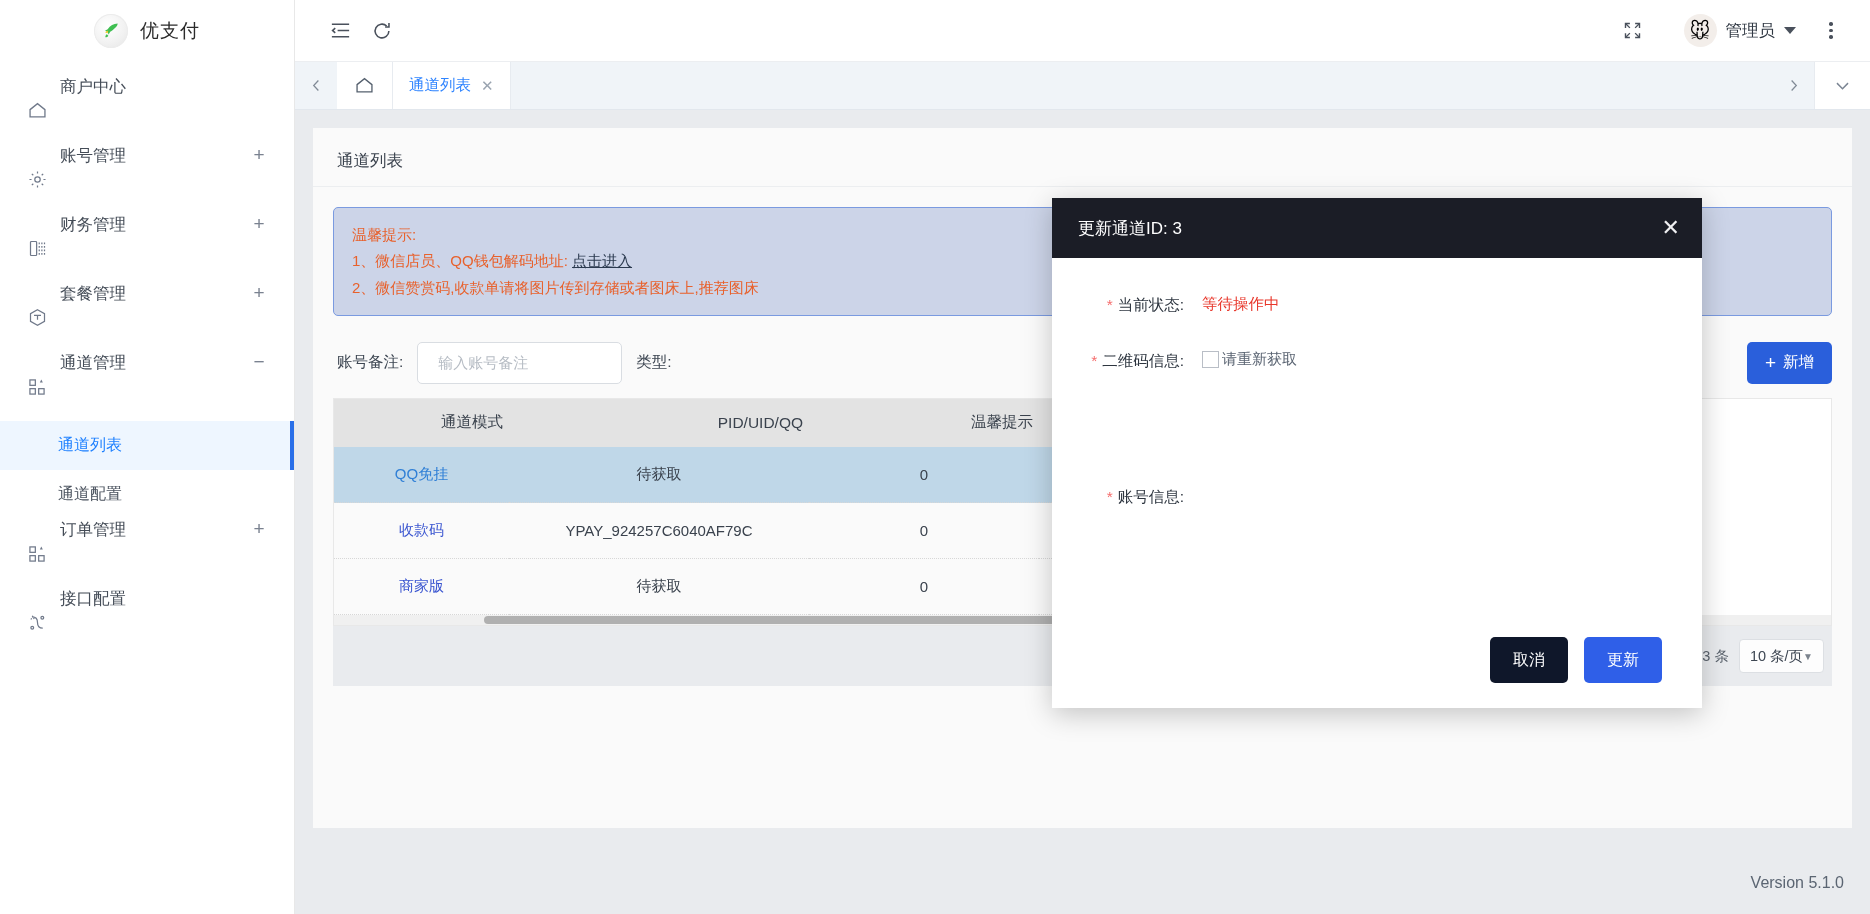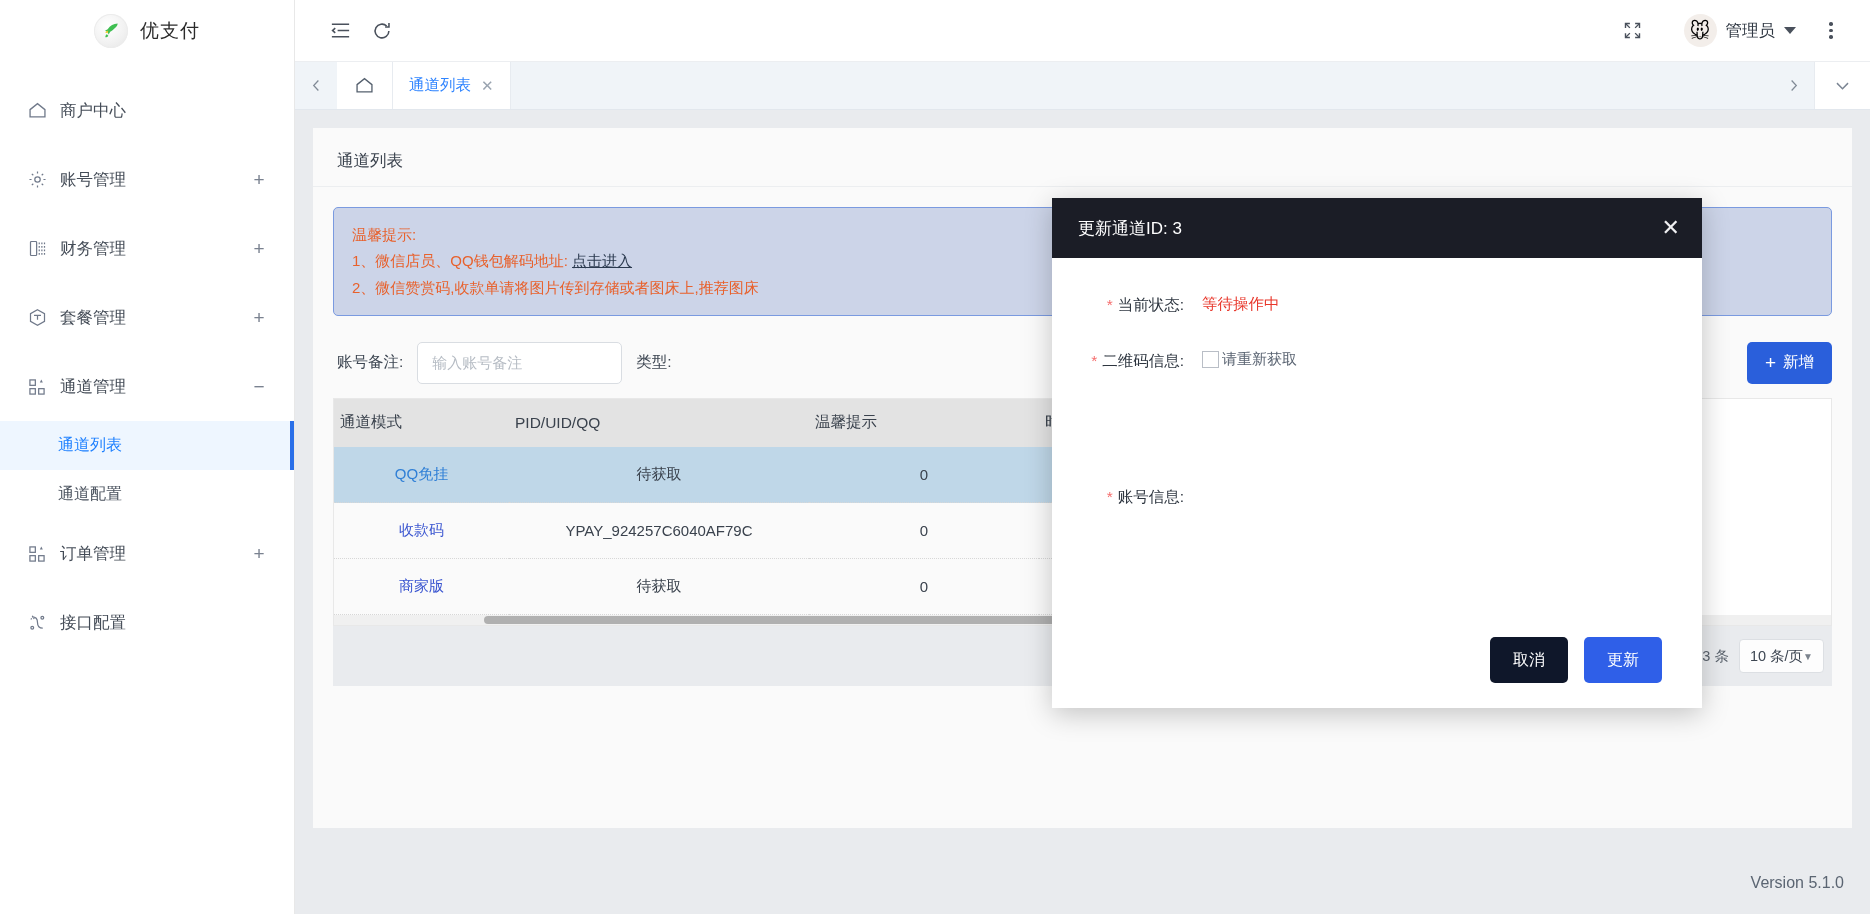--- a/index.html
+++ b/index.html
@@ -26,21 +26,21 @@
     width: 34px; height: 34px; border-radius: 50%;
     background: radial-gradient(circle at 40% 35%, #ffffff 0%, #f2f2f2 55%, #e4e4e4 100%);
     display: flex; align-items: center; justify-content: center;
     font-size: 19px; line-height: 1;
     box-shadow: 0 0 0 1px #ececec inset;
   }
   .brand-title { font-size: 19px; color: #2b2b2b; letter-spacing: 1px; }
 
   .nav { padding-top: 14px; }
   .nav-item {
-    height: 69px; display: flex; align-items: center;
+    height: 69px; display: flex; 
     padding: 0 28px 0 22px; cursor: pointer; position: relative;
     color: #444c57; font-size: 16.5px;
   }
   .nav-icon {
     width: 30px; flex: 0 0 30px; display: flex; align-items: center;
     justify-content: center; color: #70798a;
   }
   .nav-icon svg { display: block; }
   .nav-label { margin-left: 8px; flex: 1; }
   .nav-toggle { color: #7a8290; font-size: 19px; line-height: 1; width: 14px; text-align: center; }
@@ -128,39 +128,39 @@
   }
   .alert .link { color: #2b3a4f; text-decoration: underline; }
 
   .filters {
     display: flex; align-items: center; gap: 14px;
     padding: 26px 20px 14px 24px; flex-wrap: nowrap;
   }
   .f-label { font-size: 15.5px; color: #3d4652; white-space: nowrap; }
   .f-input {
     width: 205px; height: 42px; border: 1px solid #d9dde2; border-radius: 5px;
-    background: #fff; padding: 0 14px; font-size: 15px; color: #3d4652;
+    background: #fff; padding: 0 20px; font-size: 15px; color: #3d4652;
     outline: none; font-family: inherit;
   }
   .f-input::placeholder { color: #b6bcc4; }
   .f-spacer { flex: 1; }
   .btn {
     height: 42px; padding: 0 18px; border-radius: 5px; border: none;
     font-size: 15.5px; cursor: pointer; display: inline-flex; align-items: center;
     gap: 7px; font-family: inherit;
   }
   .btn-primary { background: #2a5fdb; color: #fff; }
   .btn-plus { font-size: 19px; line-height: 1; }
 
   
   .table-wrap { margin: 0 20px; border: 1px solid #e8e8e8; background: #fff; overflow: hidden; }
   table { border-collapse: collapse; width: 1340px; table-layout: fixed; }
   thead th {
     background: #e3e3e3; color: #3a424d; font-size: 15.5px; font-weight: normal;
-    height: 48px; text-align: left; padding: 0 6px;
+    height: 48px; text-align: right; padding: 0 6px;
   }
   tbody td {
     height: 56px; text-align: center; font-size: 15px; color: #3a424d;
     border-bottom: 1px dotted #d7d7d7; padding: 0 6px;
   }
   tbody tr.hl td { background: #bfd7e8; }
   tbody tr:not(.hl) td { background: #fafafa; }
   .mode-link { color: #3a55d0; cursor: pointer; }
   .mode-link.blue { color: #2f7fd6; }
   .op-btn {

